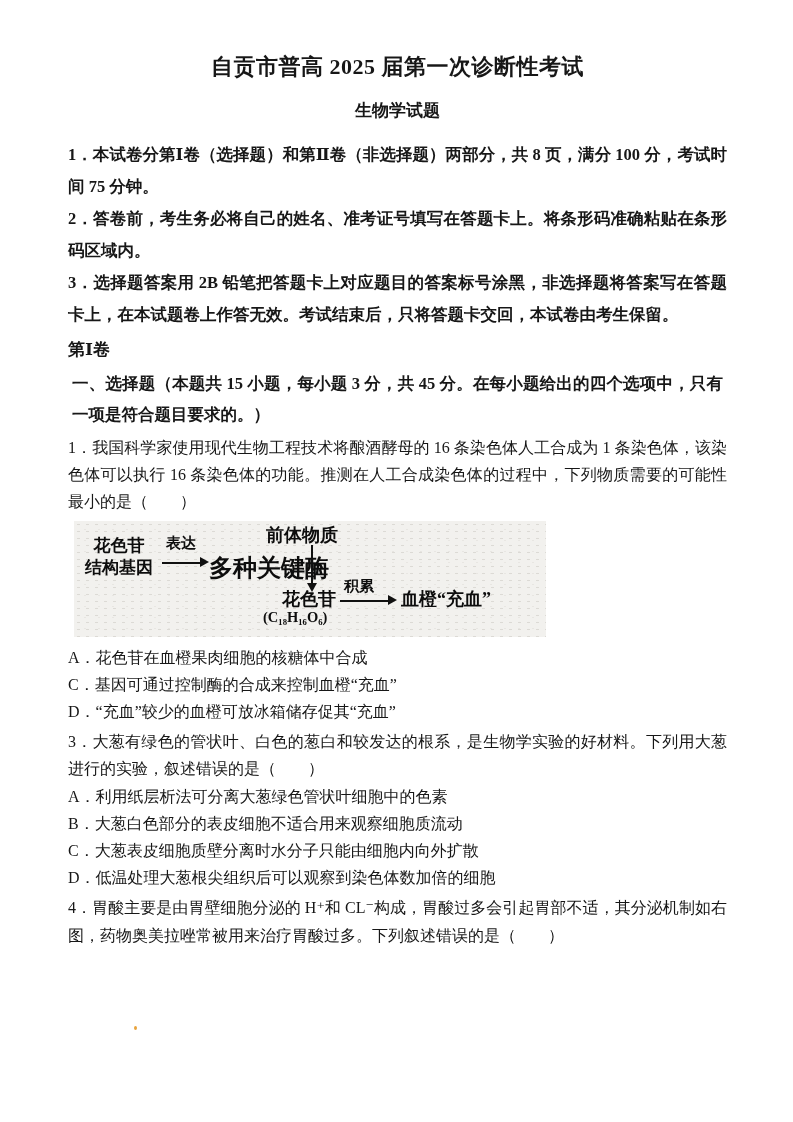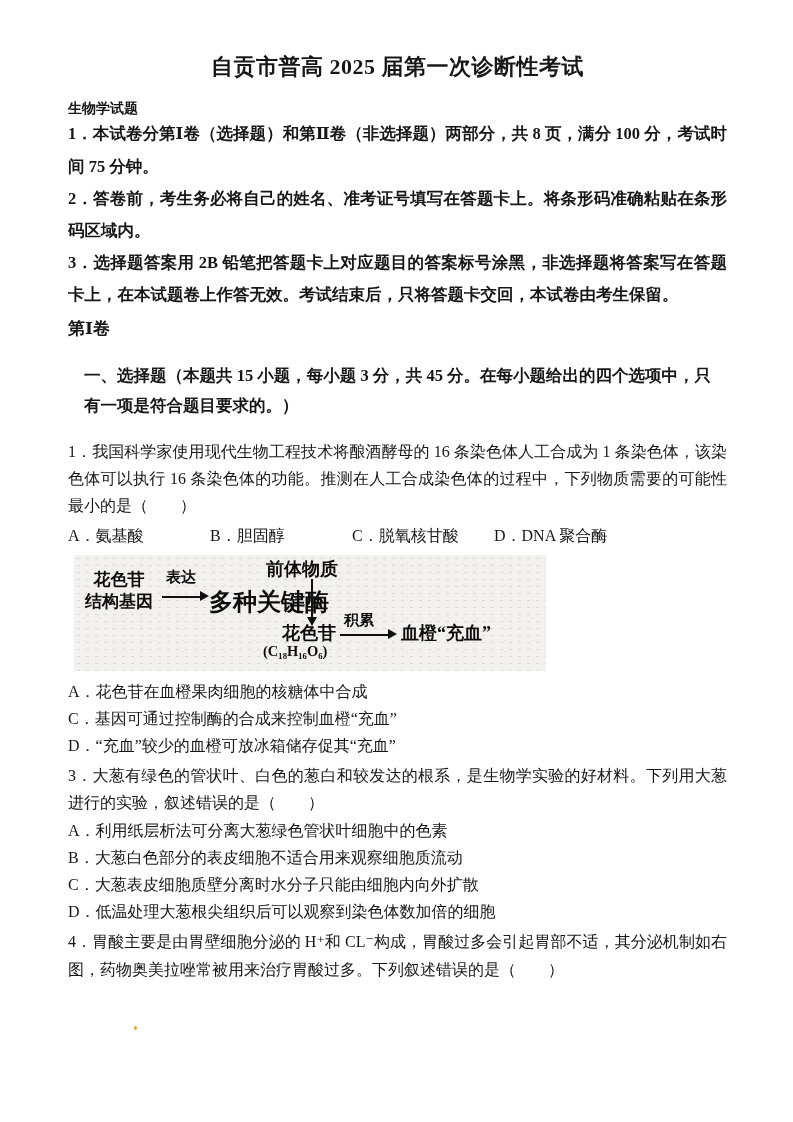--- a/index.html
+++ b/index.html
@@ -7,27 +7,27 @@
     position:relative;
     width:793px; height:1122px;
     background:#ffffff;
     font-family:"Liberation Serif","DejaVu Serif",serif;
     color:#171717;
     overflow:hidden;
   }
   .content { position:absolute; left:68px; top:52px; width:659px; }
 
   .title { margin:0; font-size:22px; line-height:1.4; text-align:center; font-weight:bold; letter-spacing:0.5px; }
-  .subtitle { margin:16px 0 0 0; font-size:14px; line-height:1.4; text-align:left; font-weight:bold; }
+  .subtitle { margin:16px 0 16px 0; font-size:17px; line-height:1.4; text-align:center; font-weight:bold; }
 
   .notice-heading { margin:13px 0 0 0; font-size:17px; font-weight:bold; line-height:1.7; }
   .notice-item { margin:0; font-size:16.5px; font-weight:bold; line-height:1.95; text-align:justify; }
 
   .volume-heading { margin:2px 0; font-size:17px; font-weight:bold; text-align:left; line-height:1.85; }
-  .section-instructions { margin:16px; font-size:16.5px; font-weight:bold; line-height:1.85; text-align:justify; }
+  .section-instructions { margin:4px; font-size:16.5px; font-weight:bold; line-height:1.85; text-align:justify; }
 
   .stem { margin:3px 0 0 0; font-size:16px; line-height:1.7; text-align:justify; }
   .options-row { display:flex; margin:3px 0 0 0; font-size:16px; line-height:1.7; }
   .options-row .opt { width:142px; }
   .options-row .opt:last-child { width:auto; }
   .option-line { margin:0; font-size:16px; line-height:1.7; }
 
   
   .figure {
     position:relative;
@@ -76,26 +76,20 @@
     <h2 class="subtitle">生物学试题</h2>
 
     <p class="notice-item">1．本试卷分第Ⅰ卷（选择题）和第Ⅱ卷（非选择题）两部分，共 8 页，满分 100 分，考试时间 75 分钟。</p>
     <p class="notice-item">2．答卷前，考生务必将自己的姓名、准考证号填写在答题卡上。将条形码准确粘贴在条形码区域内。</p>
     <p class="notice-item">3．选择题答案用 2B 铅笔把答题卡上对应题目的答案标号涂黑，非选择题将答案写在答题卡上，在本试题卷上作答无效。考试结束后，只将答题卡交回，本试卷由考生保留。</p>
 
     <p class="volume-heading">第Ⅰ卷</p>
     <p class="section-instructions">一、选择题（本题共 15 小题，每小题 3 分，共 45 分。在每小题给出的四个选项中，只有一项是符合题目要求的。）</p>
 
     <p class="stem">1．我国科学家使用现代生物工程技术将酿酒酵母的 16 条染色体人工合成为 1 条染色体，该染色体可以执行 16 条染色体的功能。推测在人工合成染色体的过程中，下列物质需要的可能性最小的是（　　）</p>
-    <div class="options-row">
-      <span class="opt">A．氨基酸</span>
-      <span class="opt">B．胆固醇</span>
-      <span class="opt">C．脱氧核甘酸</span>
-      <span class="opt">D．DNA 聚合酶</span>
-    </div>
 
 
     <div class="figure">
       <div class="fig-label gene-block">
         <div>花色苷</div>
         <div>结构基因</div>
       </div>
       <div class="fig-label expr-label">表达</div>
       <div class="h-arrow arrow-expression"></div>
       <div class="fig-label enzyme-label">多种关键酶</div>

